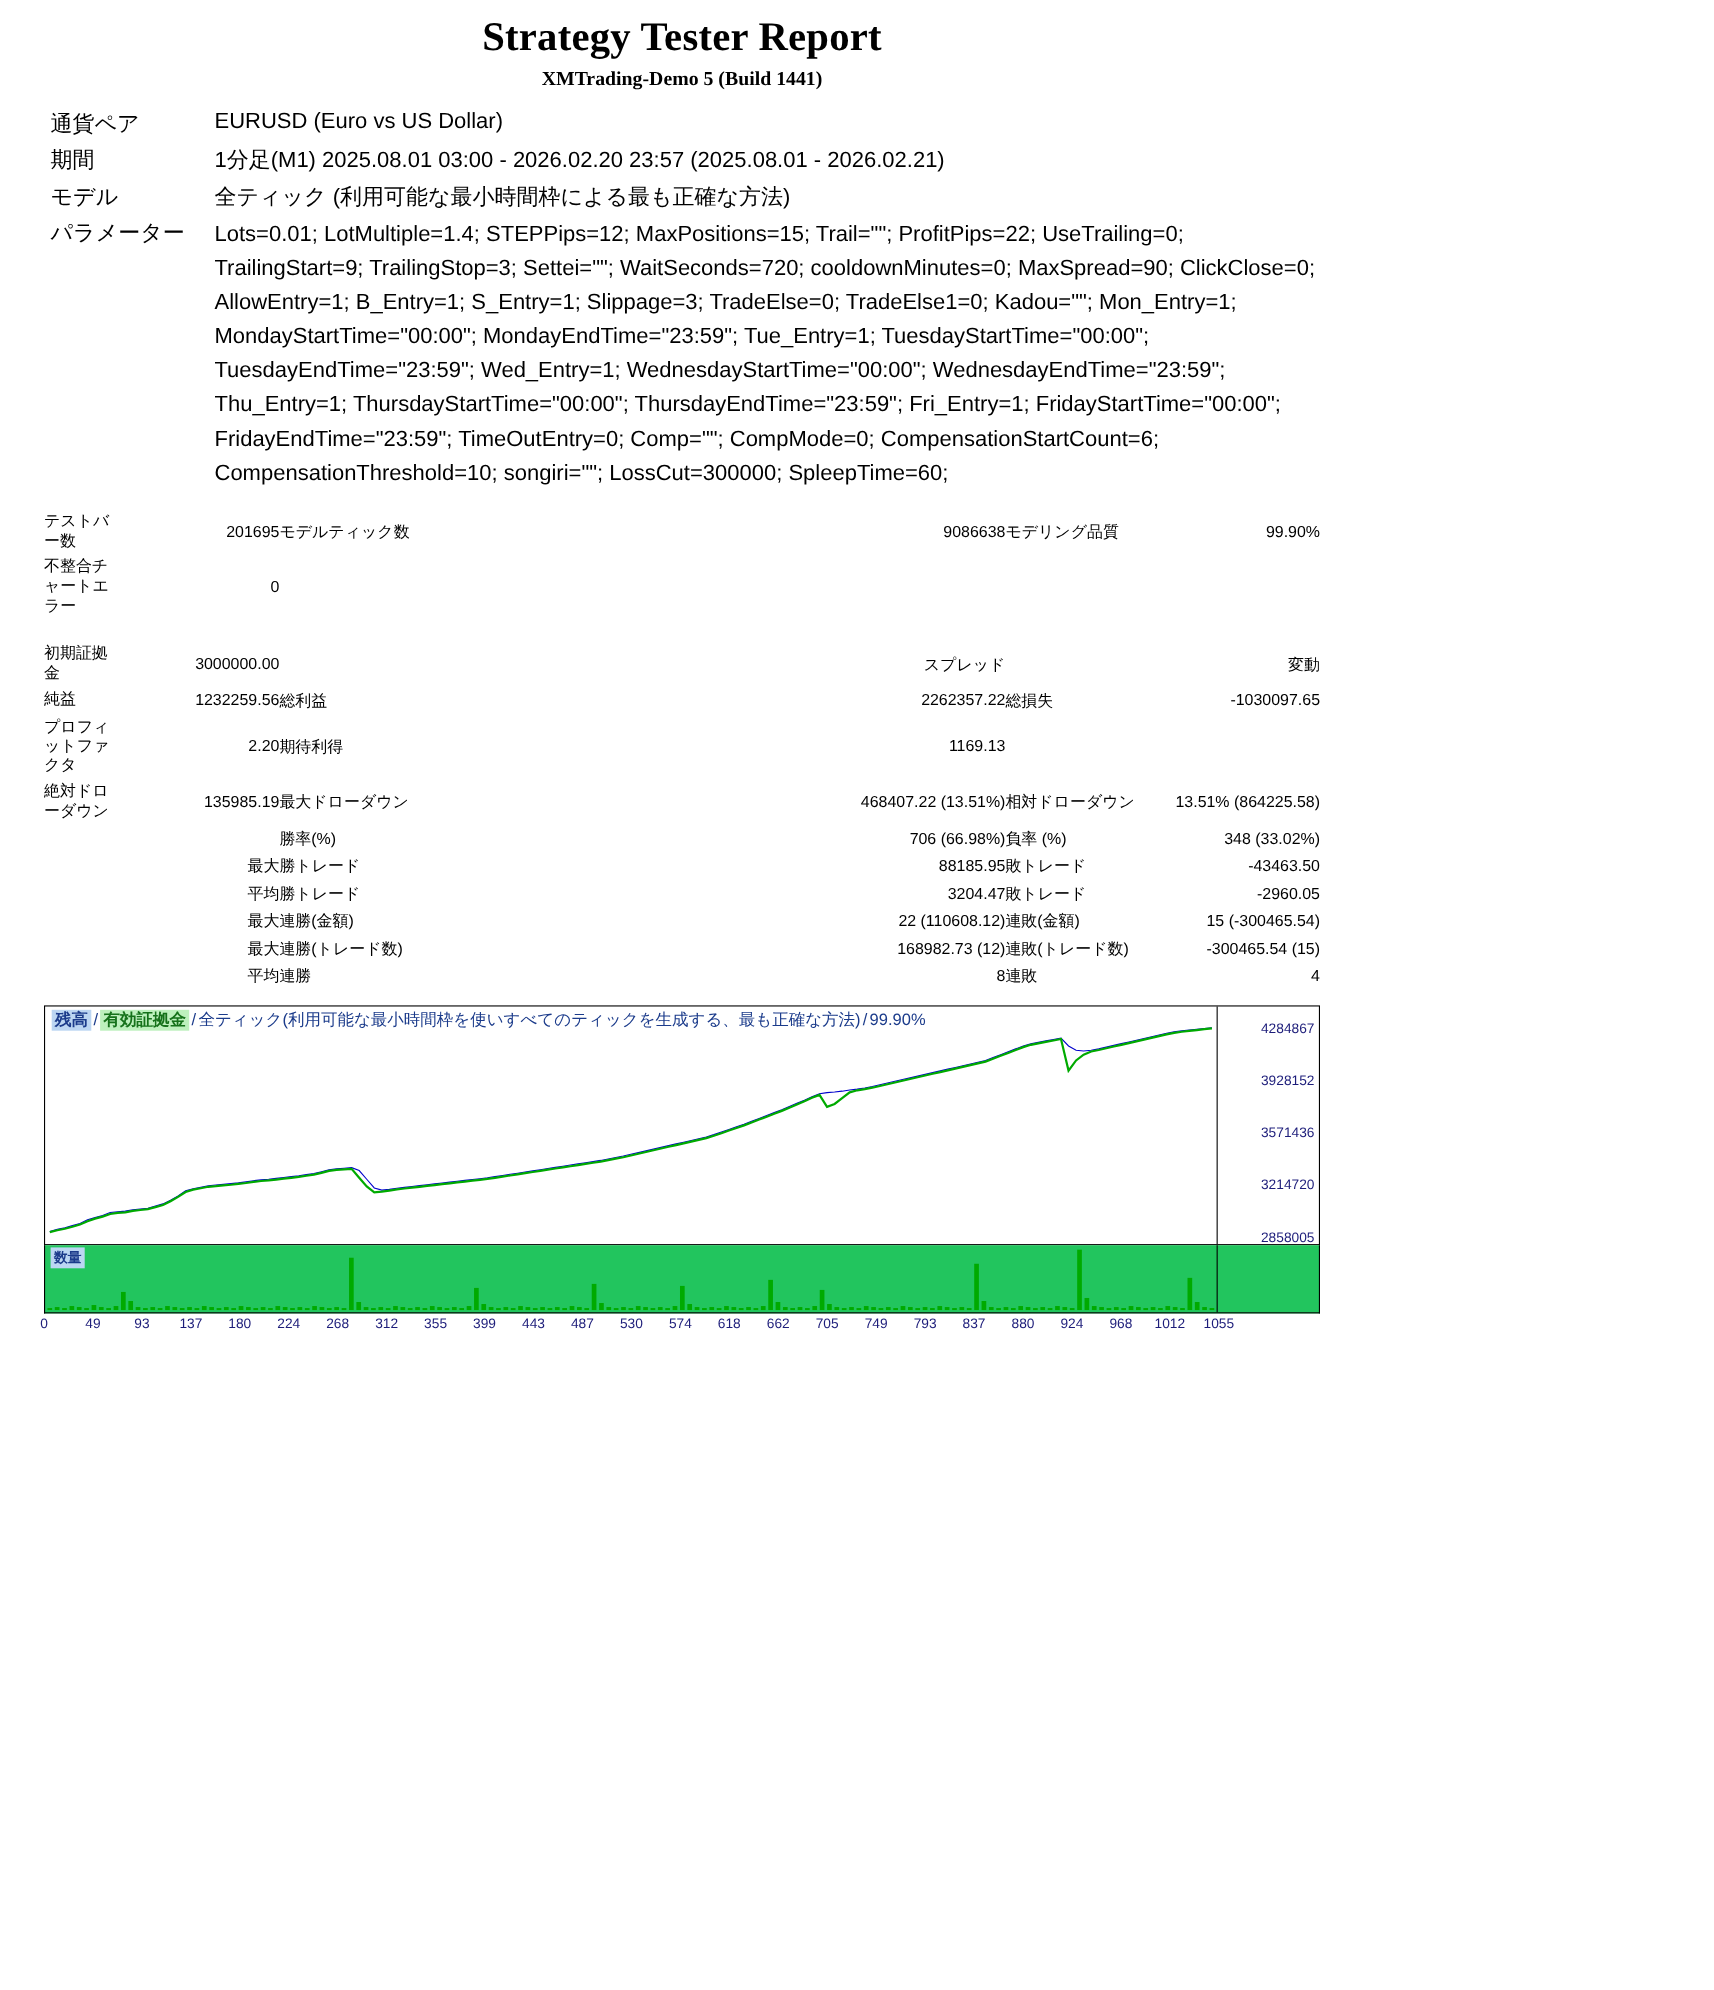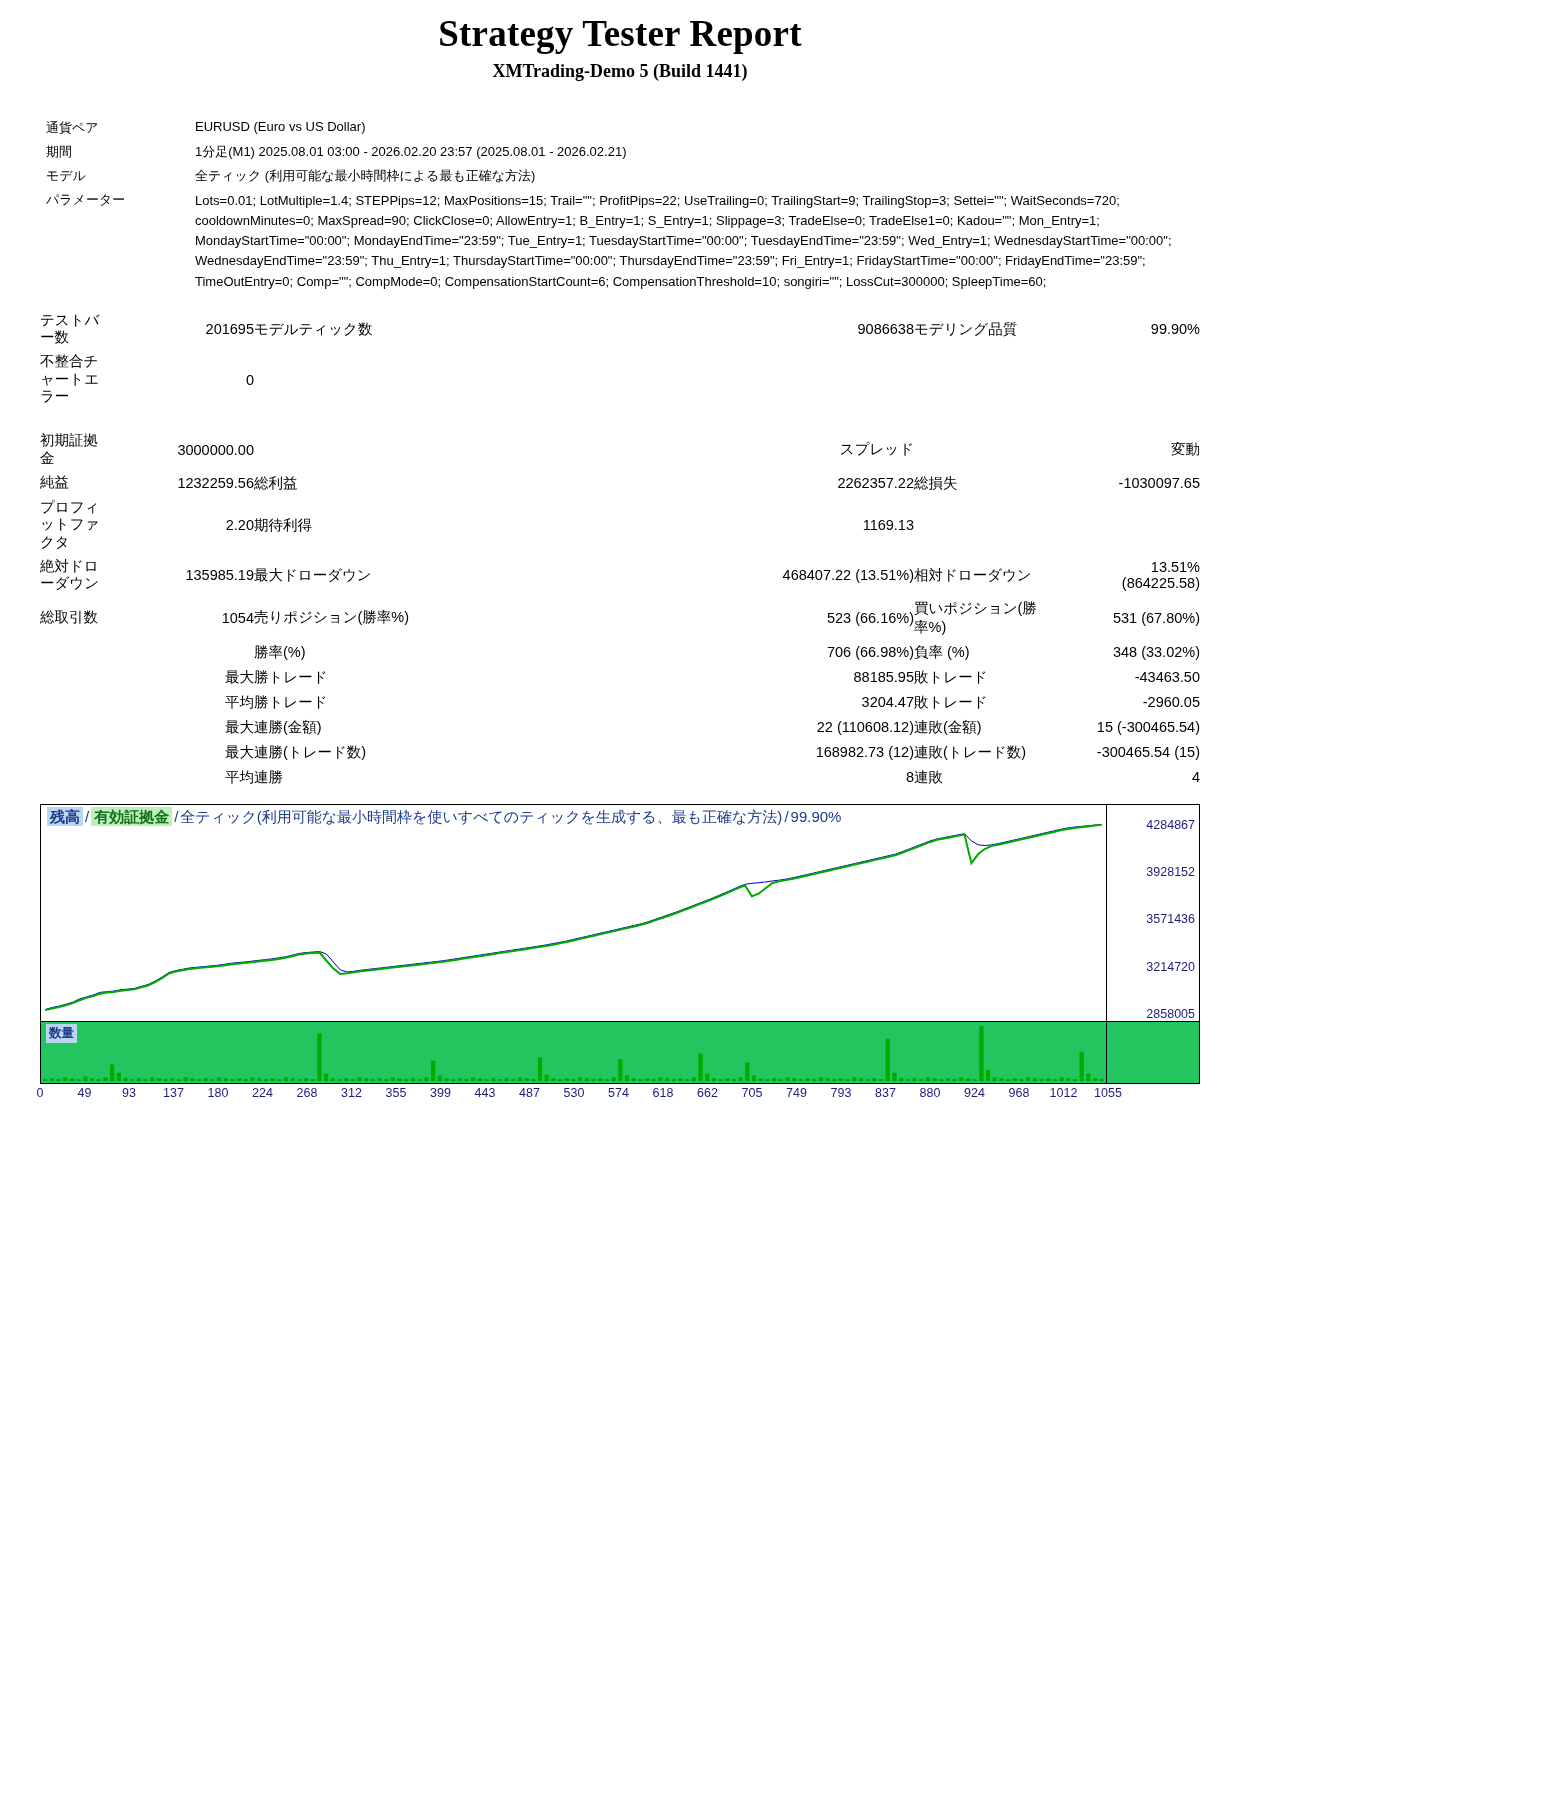--- a/index.html
+++ b/index.html
@@ -35,22 +35,22 @@
     font-family: "Liberation Serif", serif;
     font-weight: bold;
     font-size: 18px;
     text-align: center;
     margin: 6px 0 0 0;
   }
 
   table.meta {
     width: 100%;
     border-collapse: collapse;
-    margin-top: 34px;
-    font-size: 13px;
+    margin-top: 14px;
+    font-size: 20px;
   }
   table.meta td {
     vertical-align: top;
     padding: 3px 0;
   }
   table.meta td.label {
     width: 145px;
     padding-left: 6px;
   }
   table.meta td.value {
@@ -243,28 +243,20 @@
 
     <tr>
       <td class="c-lab1 narrow-label">絶対ドローダウン</td>
       <td class="c-val1">135985.19</td>
       <td class="c-lab2">最大ドローダウン</td>
       <td class="c-val2">468407.22 (13.51%)</td>
       <td class="c-lab3">相対ドローダウン</td>
       <td class="c-val3">13.51% (864225.58)</td>
     </tr>
 
-    <tr>
-      <td class="c-lab1 narrow-label">総取引数</td>
-      <td class="c-val1">1054</td>
-      <td class="c-lab2">売りポジション(勝率%)</td>
-      <td class="c-val2">523 (66.16%)</td>
-      <td class="c-lab3">買いポジション(勝率%)</td>
-      <td class="c-val3">531 (67.80%)</td>
-    </tr>
 
     <tr>
       <td class="c-lab1"></td>
       <td class="c-val1"></td>
       <td class="c-lab2">勝率(%)</td>
       <td class="c-val2">706 (66.98%)</td>
       <td class="c-lab3">負率 (%)</td>
       <td class="c-val3">348 (33.02%)</td>
     </tr>
 

